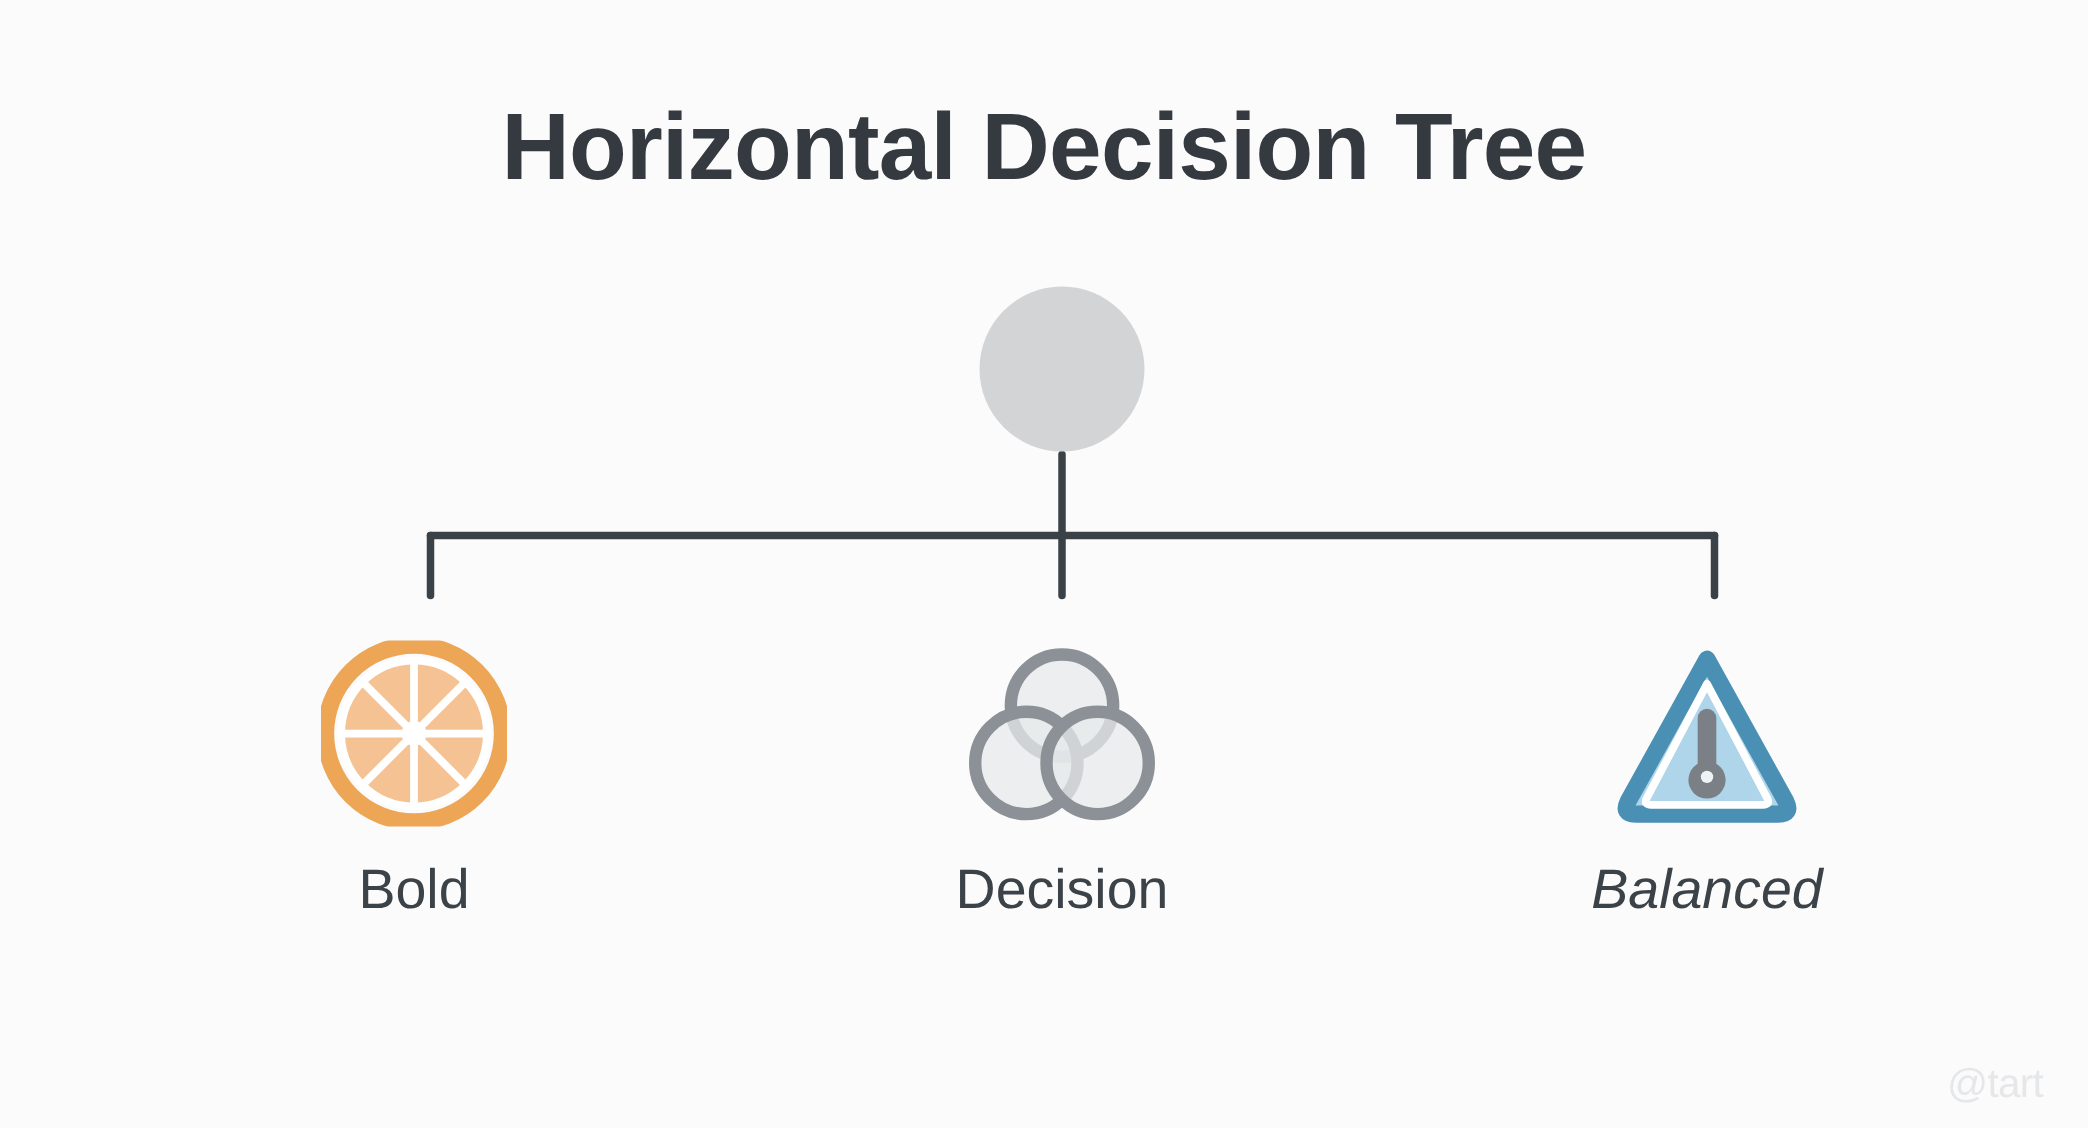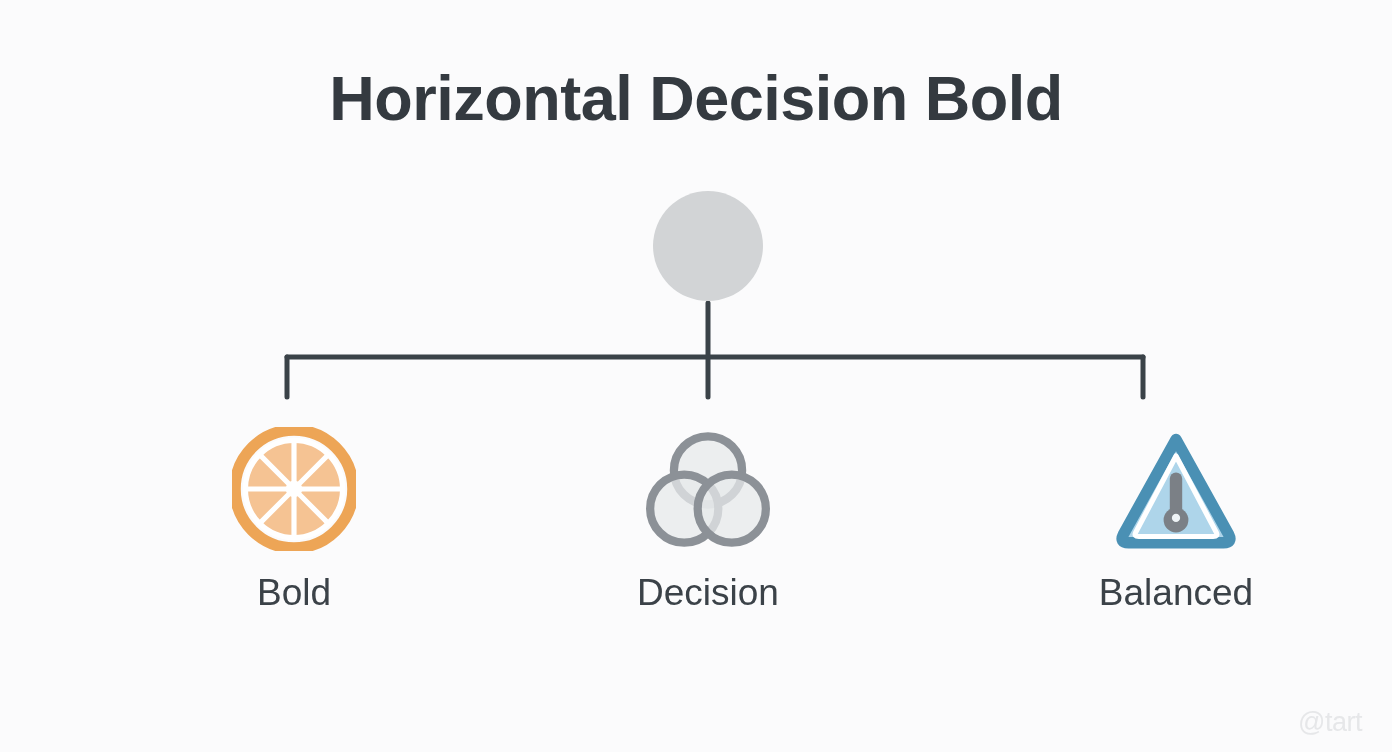--- a/index.html
+++ b/index.html
@@ -58,23 +58,23 @@
 
   
   .leaf {
     position: absolute;
     width: 220px;
     top: 427px;
     display: flex;
     flex-direction: column;
     align-items: center;
   }
-  .leaf-bold     { left: 184px; justify-content: flex-end; }
+  .leaf-bold     { left: 166px; justify-content: flex-end; }
   .leaf-cohesive { left: 598px; }
-  .leaf-balanced { left: 1066px; }
+  .leaf-balanced { left: 1028px; font-style: italic; }
 
   .leaf-icon {
     width: 124px;
     height: 124px;
     display: block;
   }
 
   .leaf-label {
     margin-top: 20px;
     font-size: 37px;
@@ -95,21 +95,21 @@
     letter-spacing: -0.5px;
     font-weight: normal;
     user-select: none;
   }
 </style>
 </head>
 <body>
 
 <div class="canvas">
 
-  <div class="page-title">Horizontal Decision Bold</div>
+  <div class="page-title">Horizontal Decision Tree</div>
 
   <svg class="connectors" width="1392" height="752">
     <g stroke="#3a4248" stroke-width="5" stroke-linecap="round" fill="none">
 
       <line x1="708" y1="303" x2="708" y2="397"></line>
 
       <line x1="287" y1="357" x2="1143" y2="357"></line>
 
       <line x1="287" y1="357" x2="287" y2="397"></line>
 

